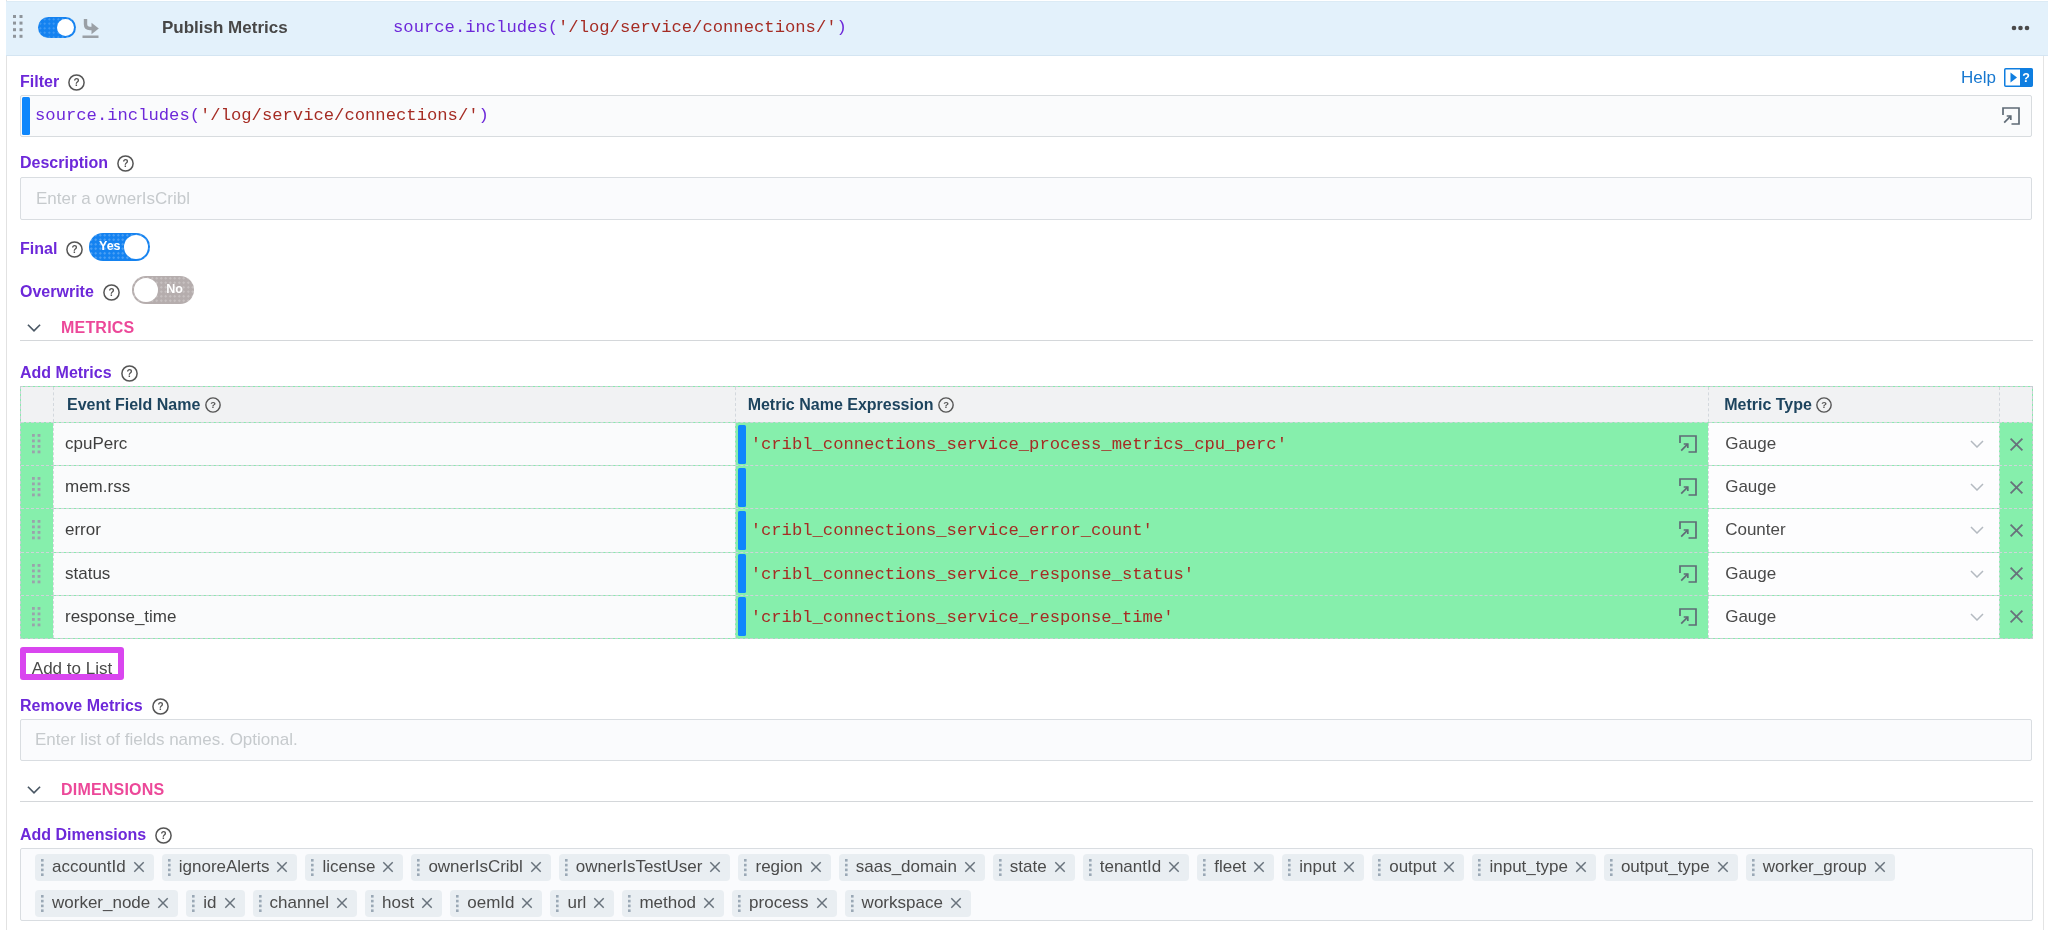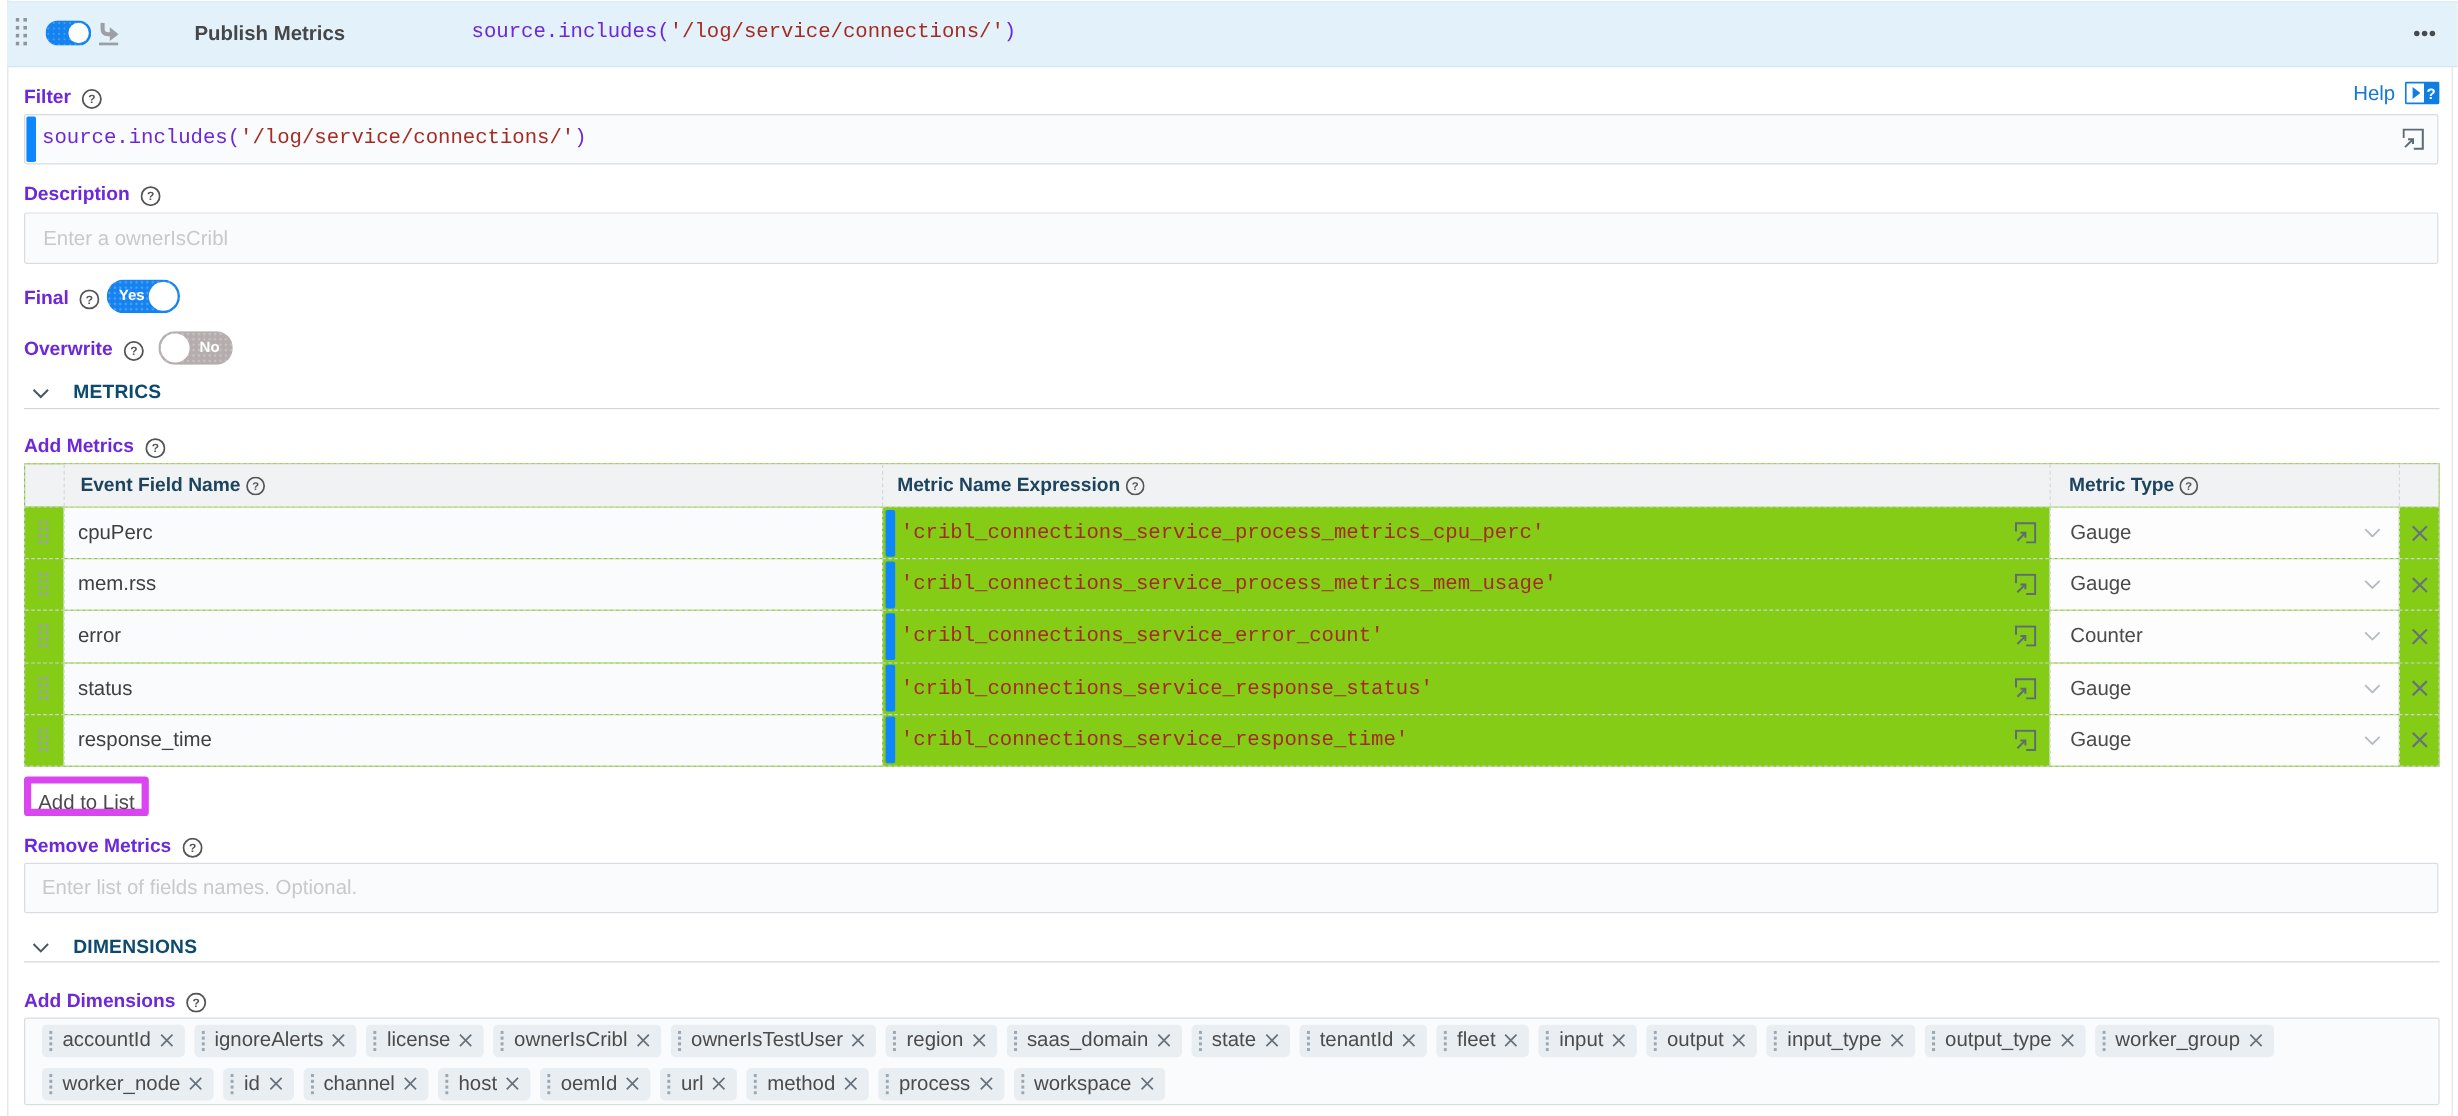--- a/index.html
+++ b/index.html
@@ -7,24 +7,24 @@
 .abs { position:absolute; }
 #card { position:absolute; left:6px; top:0; width:2042px; height:930px; border-left:1px solid #e2e2e2; }
 #hdr { position:absolute; left:6px; top:1px; width:2042px; height:55px; background:#e3f1fb; border-bottom:1px solid #d4e5f2; border-top:1px solid #dcebf5; }
 .lbl { font-size:16px; font-weight:700; color:#6d28d9; display:flex; align-items:center; }
 .lbl svg { margin-left:9px; }
 .mono { font-family:"Liberation Mono",monospace; font-size:17.2px; }
 .cdark { color:#6d28d9; }
 .cred { color:#a52c24; }
 .inp { position:absolute; left:20px; width:2012px; background:#fafbfd; border:1px solid #d9dde1; border-radius:2px; }
 .ph { color:#c6cacd; font-size:17px; }
-.sect { font-size:16px; font-weight:700; color:#0c4a6e; letter-spacing:0.2px; }
+.sect { font-size:16px; font-weight:700; color:#ec4899; letter-spacing:0.2px; }
 .ebar { position:absolute; left:2px; top:1.5px; bottom:1.5px; width:8px; background:#0f87fc; border-radius:1.5px; }
 
-#tbl { position:absolute; left:20px; top:386px; width:2013px; border:1px dashed #c8ced4; background:#84cc16; }
+#tbl { position:absolute; left:20px; top:386px; width:2013px; border:1px dashed #c8ced4; background:#86efac; }
 .trow { display:flex; height:43.2px; border-top:1px dashed #ced4d9; }
 #thead { display:flex; height:35px; background:#f1f2f3; border-top:none; }
 .c1 { width:32px; position:relative; }
 .c2 { width:682px; border-left:1px dashed #d3d8dd; position:relative; }
 .c3 { width:974px; border-left:1px dashed #d3d8dd; position:relative; }
 .c4 { width:291px; border-left:1px dashed #d3d8dd; position:relative; }
 .c5 { width:33px; border-left:1px dashed #d3d8dd; position:relative; display:flex; align-items:center; justify-content:center; }
 .trow .c2 { background:#fafbfc; font-size:17px; color:#3f3f3f; line-height:42px; padding-left:11px; }
 .trow .c3 { padding-left:15px; line-height:42px; }
 .trow .c4 { background:#fdfdfe; font-size:17px; color:#4a4a4a; line-height:42px; padding-left:16px; }
@@ -206,21 +206,21 @@
         </svg>
       </div>
   </div>
   <div class="trow">
     <div class="c1">
         <svg style="position:absolute;left:10.5px;top:50%;margin-top:-10px" width="9" height="20">
           <use href="#dots8r"></use>
         </svg>
       </div>
     <div class="c2">mem.rss</div>
-    <div class="c3" style="padding-left:15px"><div class="ebar"></div><span class="mono cred" style="line-height:42px">'cribl_connections_service_process_metrics_mem_usage'</span><svg class="expand" width="18" height="18">
+    <div class="c3" style="padding-left:15px"><div class="ebar"></div><svg class="expand" width="18" height="18">
           <use href="#exp"></use>
         </svg></div>
     <div class="c4">Gauge<svg class="selchev" width="14" height="8">
           <use href="#chev"></use>
         </svg></div>
     <div class="c5">
         <svg width="15" height="15" viewBox="0 0 14 14">
           <use href="#xx"></use>
         </svg>
       </div>

